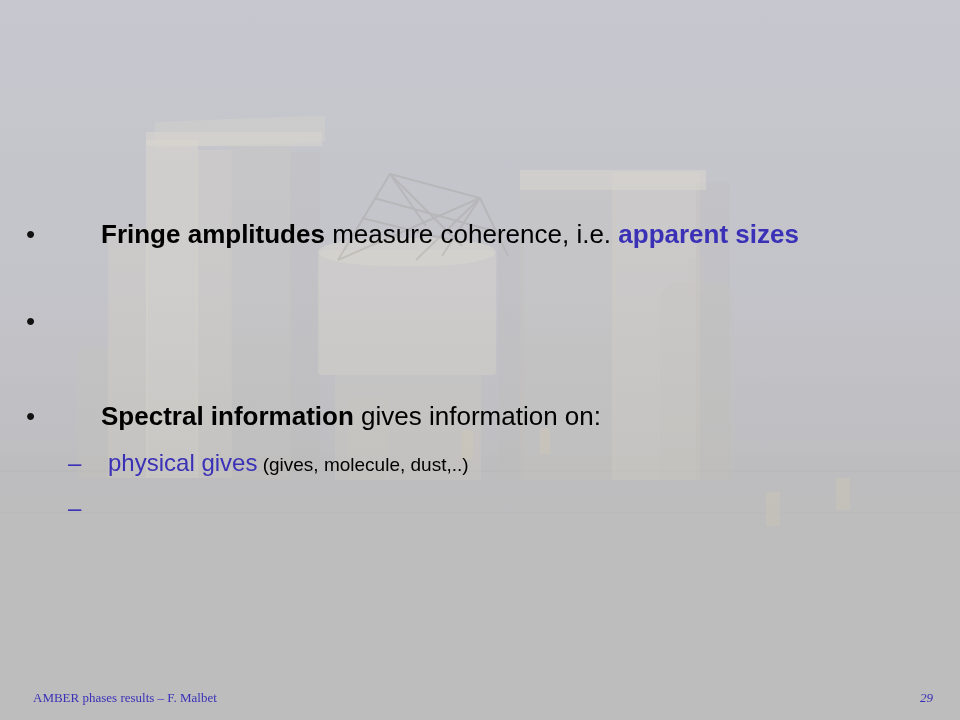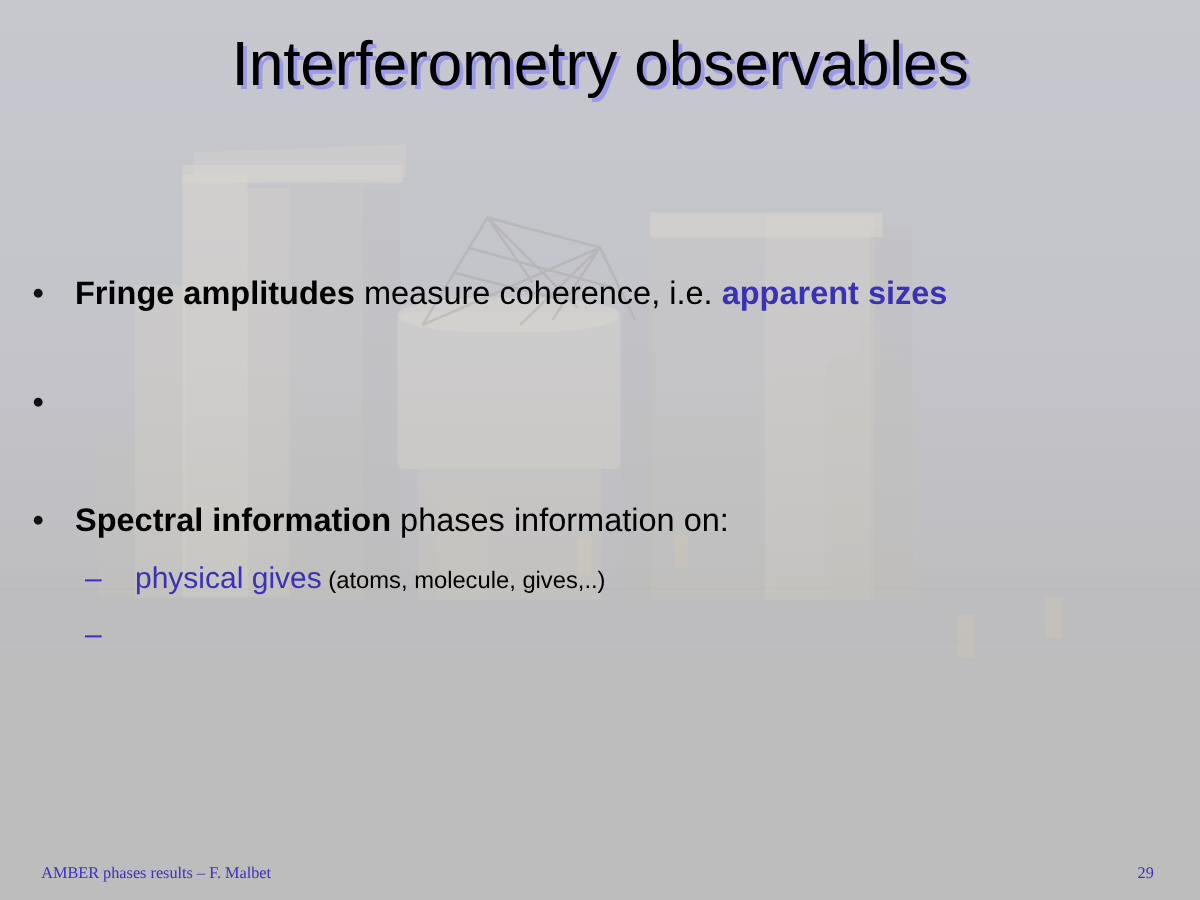--- a/index.html
+++ b/index.html
@@ -186,20 +186,21 @@
     flex: 0 0 34px;
     font-size: 26px;
     line-height: 1;
     color: #111111;
     text-align: left;
   }
   .bullet-text {
     font-size: 26px;
     line-height: 1.1;
     color: #000000;
+    margin-left: 41px;
   }
   .b { font-weight: bold; }
   .blue-b { color: #3a31b7; font-weight: bold; }
 
   #bullet-1 { top: 220px; }
   #bullet-2 { top: 308px; }
   #bullet-3 { top: 402px; }
 
   .sub-row {
     position: absolute;
@@ -232,24 +233,25 @@
   #footer-left {
     position: absolute;
     left: 33px; top: 690px;
     font-family: "Liberation Serif", serif;
     font-size: 13px;
     color: #3a31b7;
     white-space: nowrap;
   }
   #footer-page {
     position: absolute;
-    right: 37px; top: 690px;
+    right: 27px; top: 690px;
     font-family: "Liberation Serif", serif;
     font-size: 13px;
     color: #3a31b7;
+    font-style: italic;
   }
 </style>
 </head>
 <body>
 
 <div id="slide">
 
   <div id="bg-photo">
     <div class="sky"></div>
     <div class="ground"></div>
@@ -299,39 +301,38 @@
     <div class="post" id="post-1"></div>
     <div class="post" id="post-2"></div>
     <div class="post" id="post-3"></div>
     <div class="post" id="post-4"></div>
 
     <div id="bg-haze"></div>
   </div>
 
   <div id="content">
 
-    <div id="title">Interferometry observables</div>
 
     <div class="bullet-row" id="bullet-1">
       <span class="bullet-mark">•</span>
       <span class="bullet-text"><span class="b">Fringe amplitudes</span><span> measure coherence, i.e. </span><span class="blue-b">apparent sizes</span></span>
     </div>
 
     <div class="bullet-row" id="bullet-2">
       <span class="bullet-mark">•</span>
     </div>
 
     <div class="bullet-row" id="bullet-3">
       <span class="bullet-mark">•</span>
-      <span class="bullet-text"><span class="b">Spectral information</span><span> phases information on:</span><span class="blue-b"></span></span>
+      <span class="bullet-text"><span class="b">Spectral information</span><span> gives information on:</span><span class="blue-b"></span></span>
     </div>
 
     <div class="sub-row" id="sub-1">
       <span class="sub-mark">–</span>
-      <span class="sub-text"><span>physical gives</span><span class="paren"> (atoms, molecule, gives,..)</span></span>
+      <span class="sub-text"><span>physical gives</span><span class="paren"> (gives, molecule, dust,..)</span></span>
     </div>
 
     <div class="sub-row" id="sub-2">
       <span class="sub-mark">–</span>
     </div>
 
     <div id="footer-left">AMBER phases results – F. Malbet</div>
     <div id="footer-page">29</div>
 
   </div>

